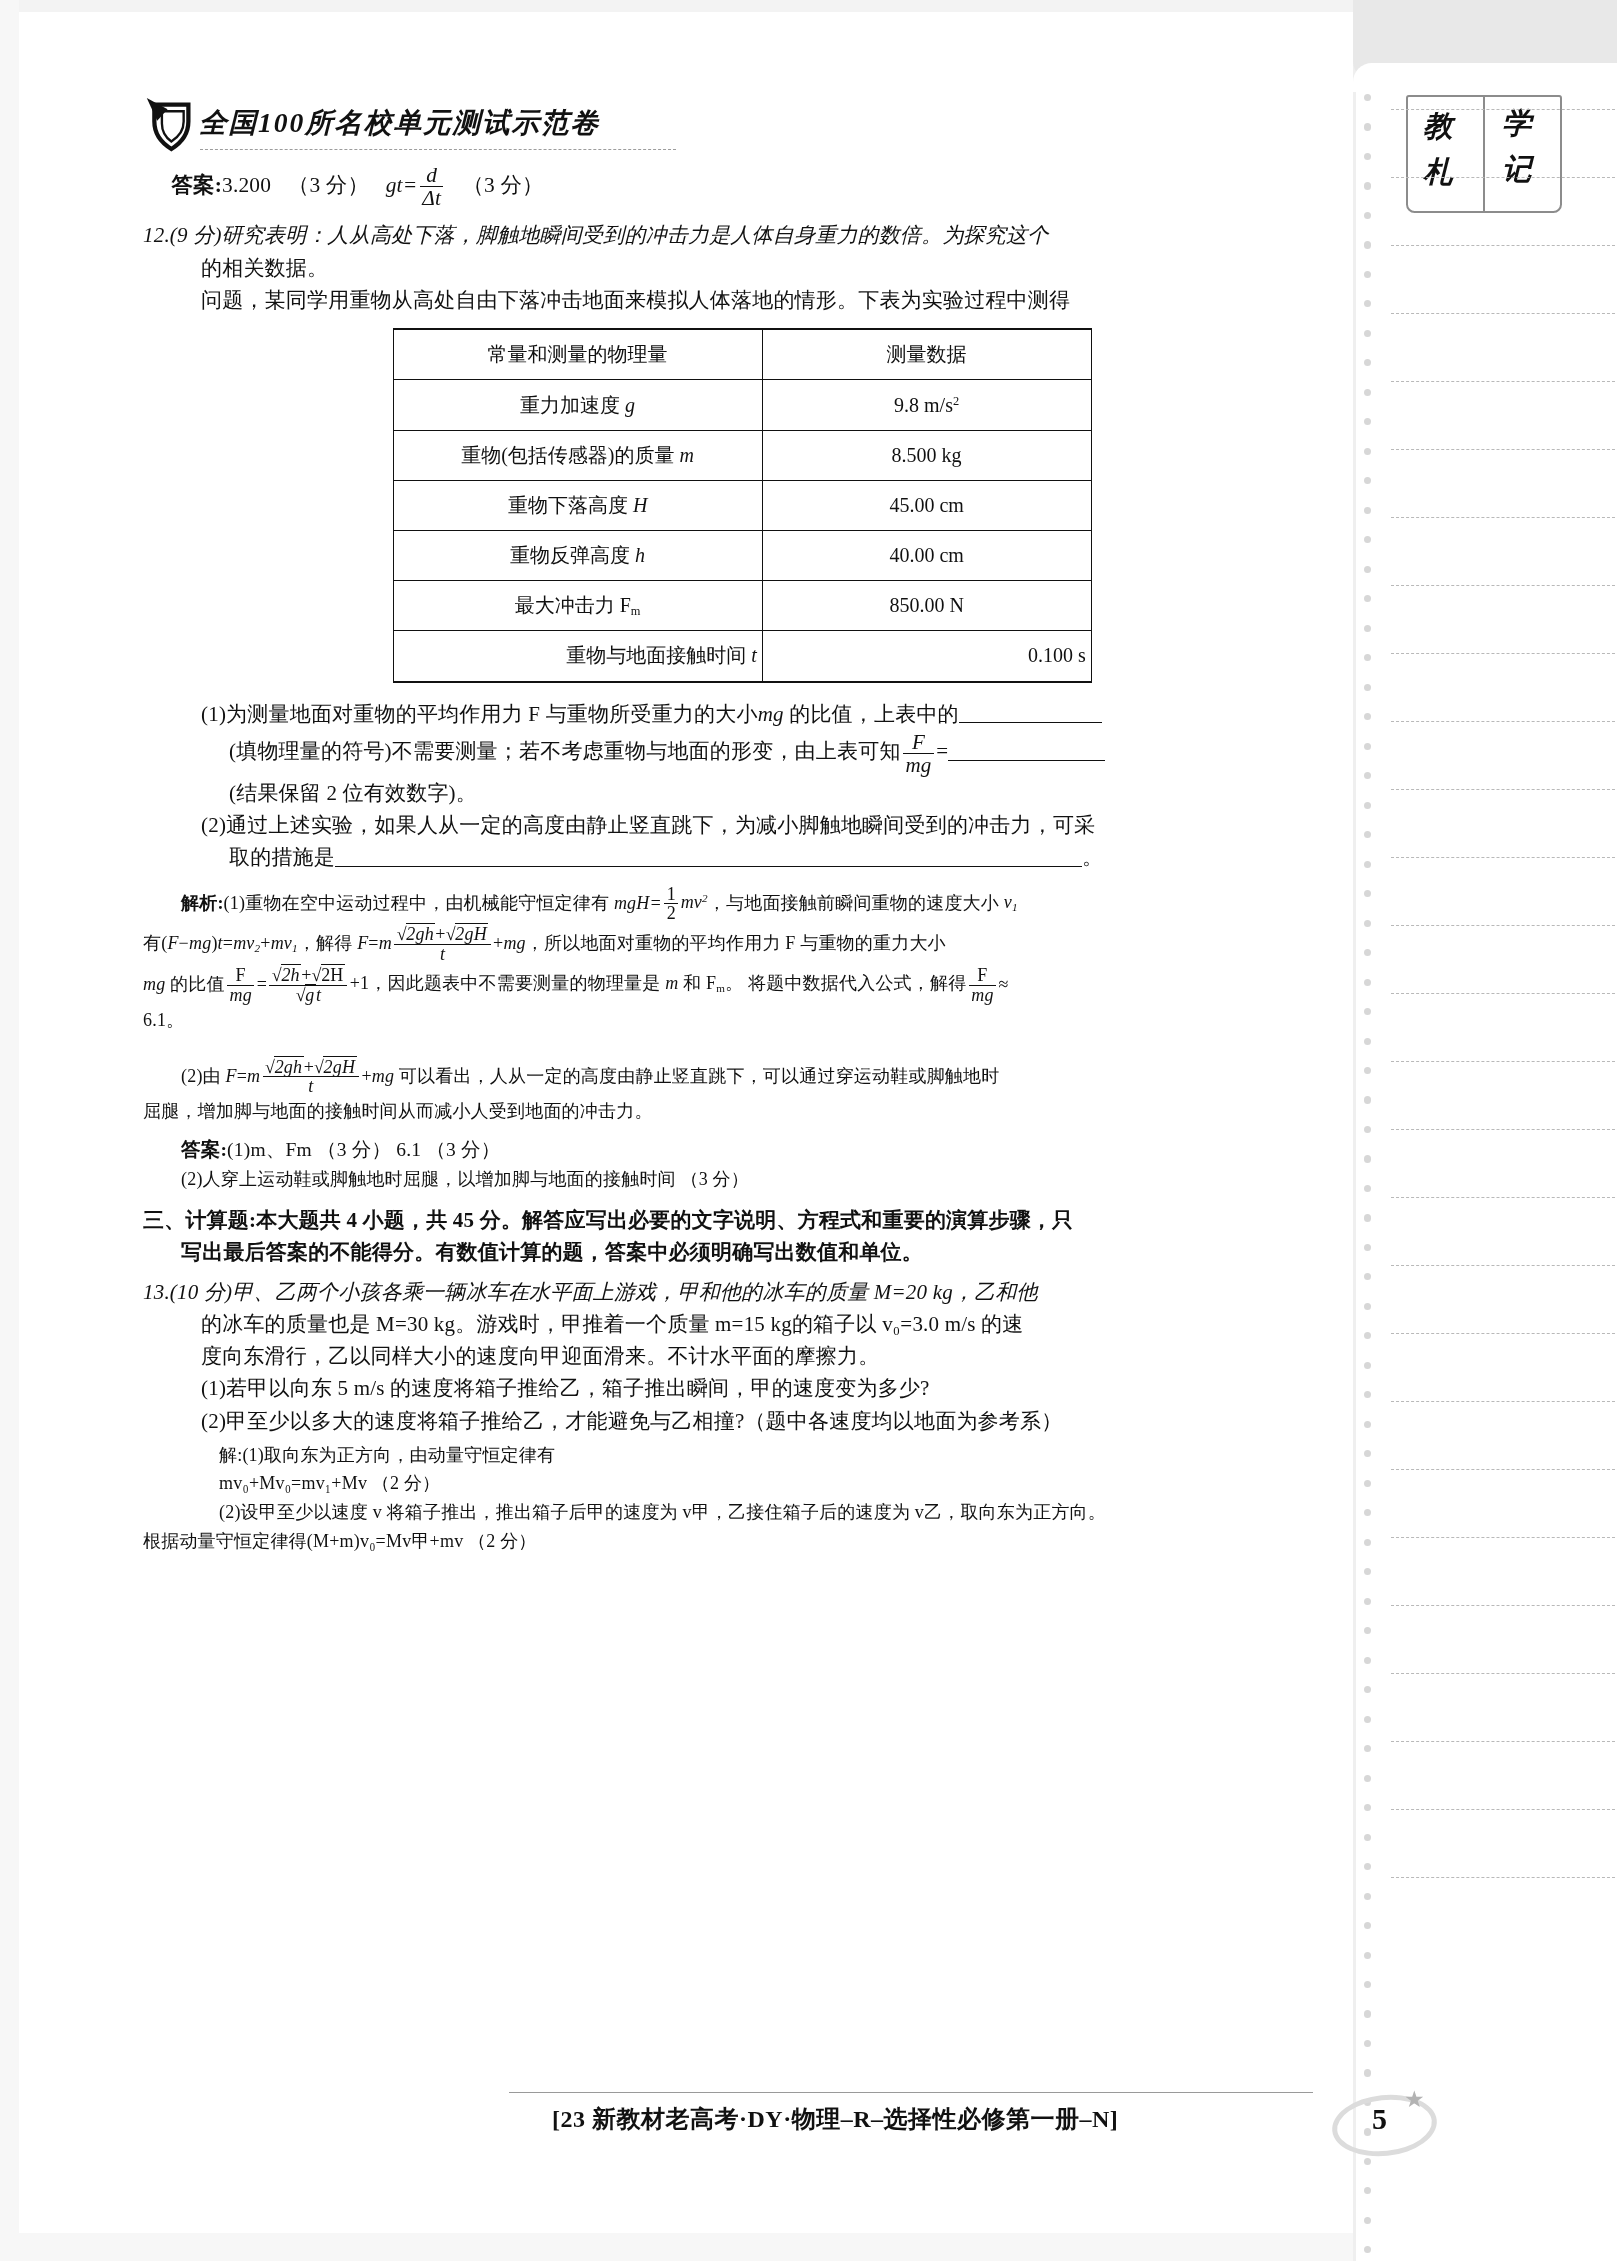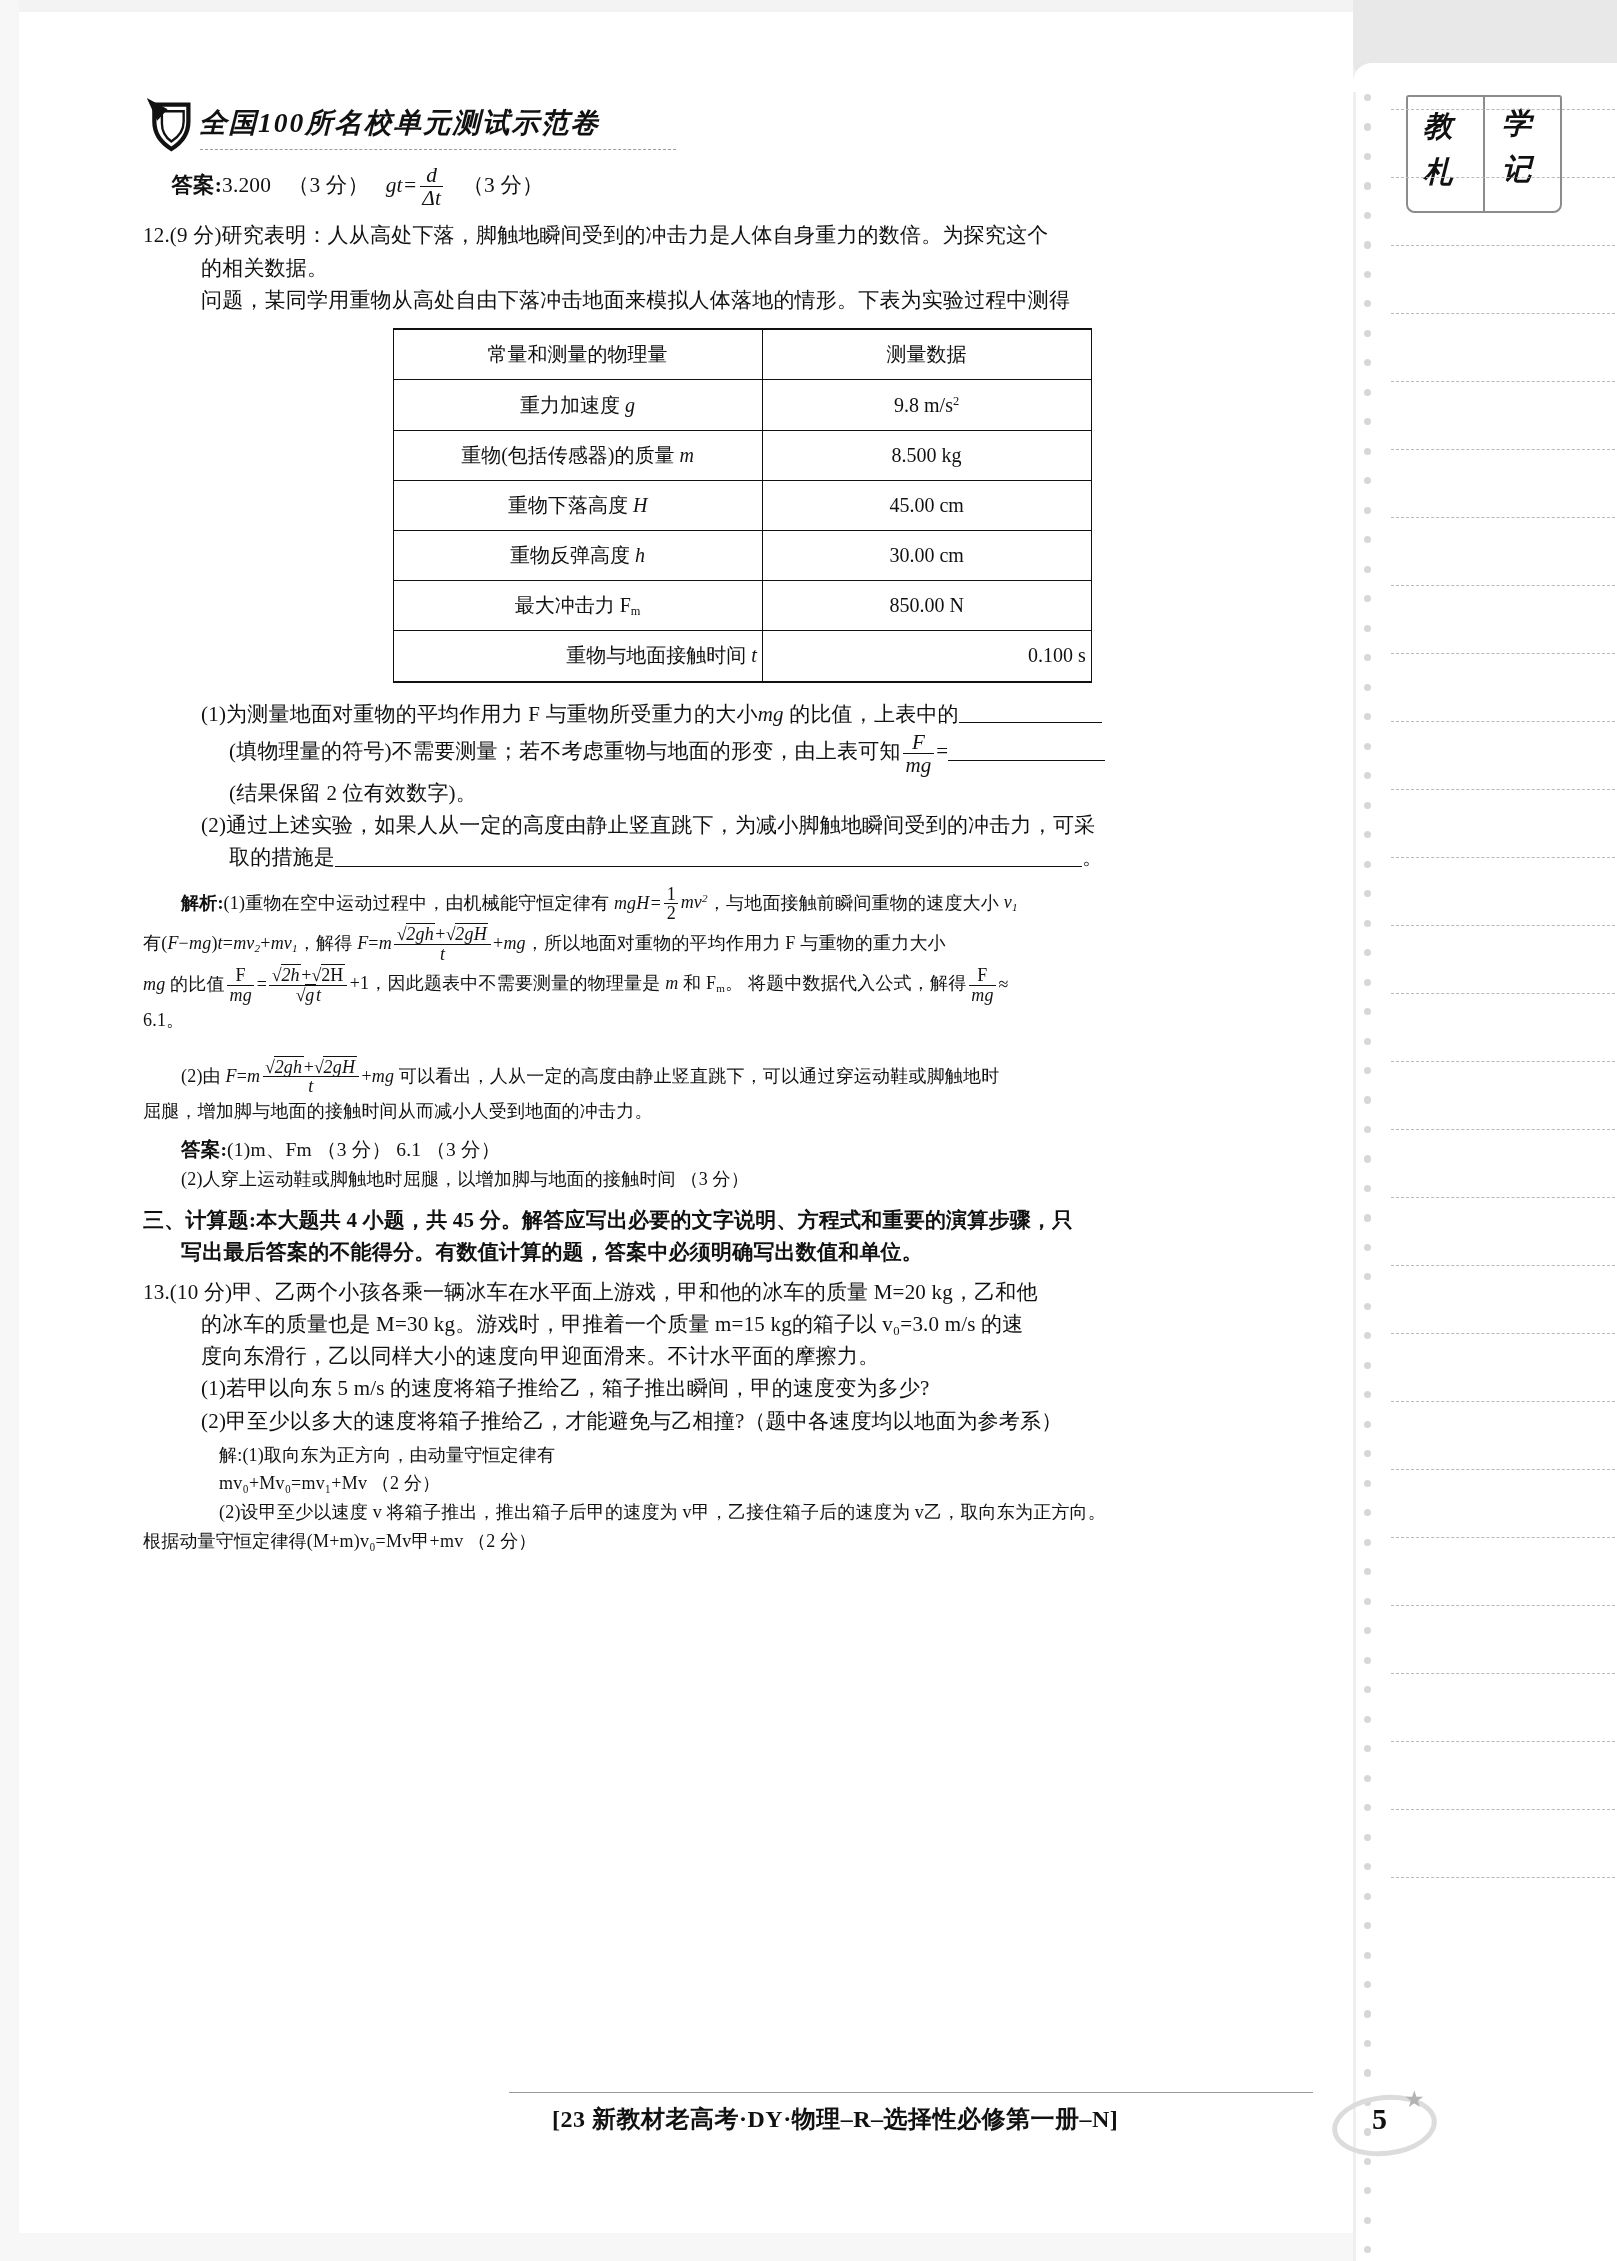--- a/index.html
+++ b/index.html
@@ -89,21 +89,21 @@
     position:absolute;left:143px;top:164px;width:1198px;
   }
   .ln{ font-size:21px; line-height:1.44; letter-spacing:0.2px; margin:0 0 1.9px 0;}
   .blk{ margin-bottom:4.8px; }
   .p-ans{ font-size:21.4px; margin:0 0 10.5px 28.5px; }
   .bold{font-weight:700;}
   .it{font-style:italic;}
   .small{font-size:18px;line-height:1.5;}
   .sub{font-size:0.62em;vertical-align:-0.25em;}
   .sup{font-size:0.62em;vertical-align:0.55em;}
-  .hang2{ padding-left:58px; text-indent:-58px; }
+  .hang2{ padding-left:58px; text-indent:-58px;font-style:italic; }
   .ul-blank{
     display:inline-block;border-bottom:1.4px solid #111;vertical-align:-2.9px;
   }
 
   
   .frac{display:inline-block;vertical-align:middle;text-align:center;line-height:1.05;margin:0 2.4px;}
   .frac .num{display:block;border-bottom:1.2px solid #111;padding:0 2.4px;}
   .frac .den{display:block;padding:0 2.4px;}
   .sqrt{white-space:nowrap;}
   .sqrt .rad{border-top:1.2px solid #111;padding:0 1.4px 0 0.5px;margin-left:-1px;}
@@ -314,21 +314,21 @@
           <tr>
             <td>重物(包括传感器)的质量 <span class="it">m</span></td>
             <td>8.500 kg</td>
           </tr>
           <tr>
             <td>重物下落高度 <span class="it">H</span></td>
             <td>45.00 cm</td>
           </tr>
           <tr>
             <td>重物反弹高度 <span class="it">h</span></td>
-            <td>30.00 cm</td>
+            <td>40.00 cm</td>
           </tr>
           <tr>
             <td>最大冲击力 F<span class="sub">m</span></td>
             <td>850.00 N</td>
           </tr>
           <tr>
             <td>重物与地面接触时间 <span class="it">t</span></td>
             <td>0.100 s</td>
           </tr>
         </tbody>

